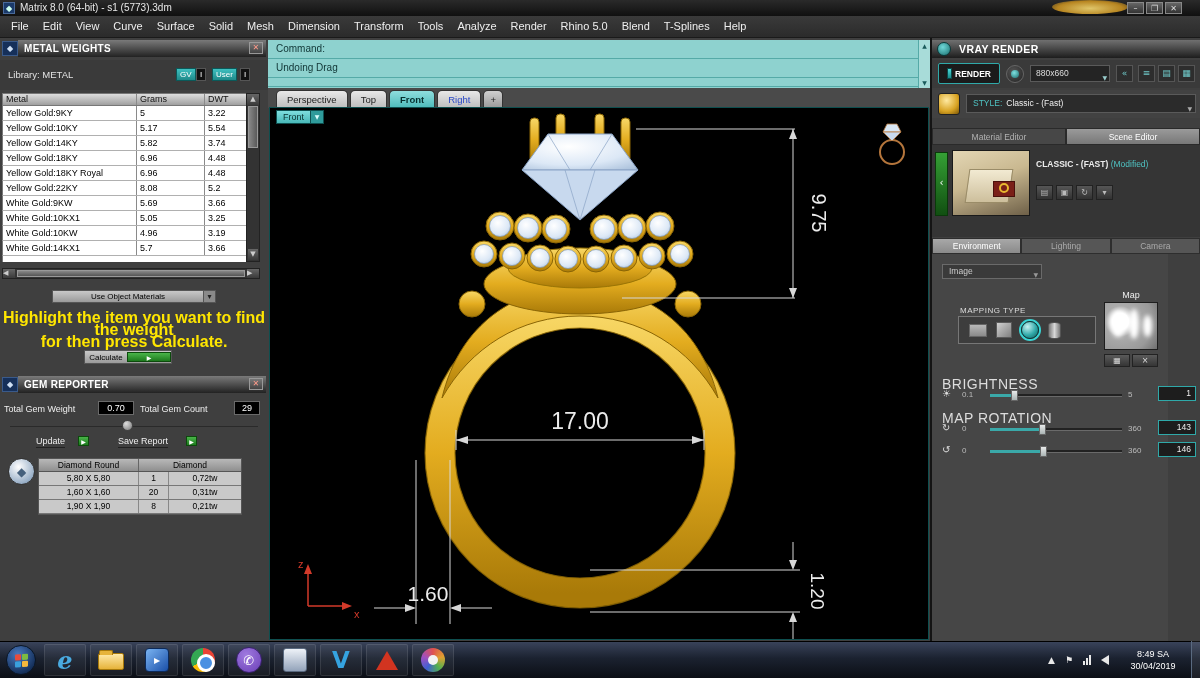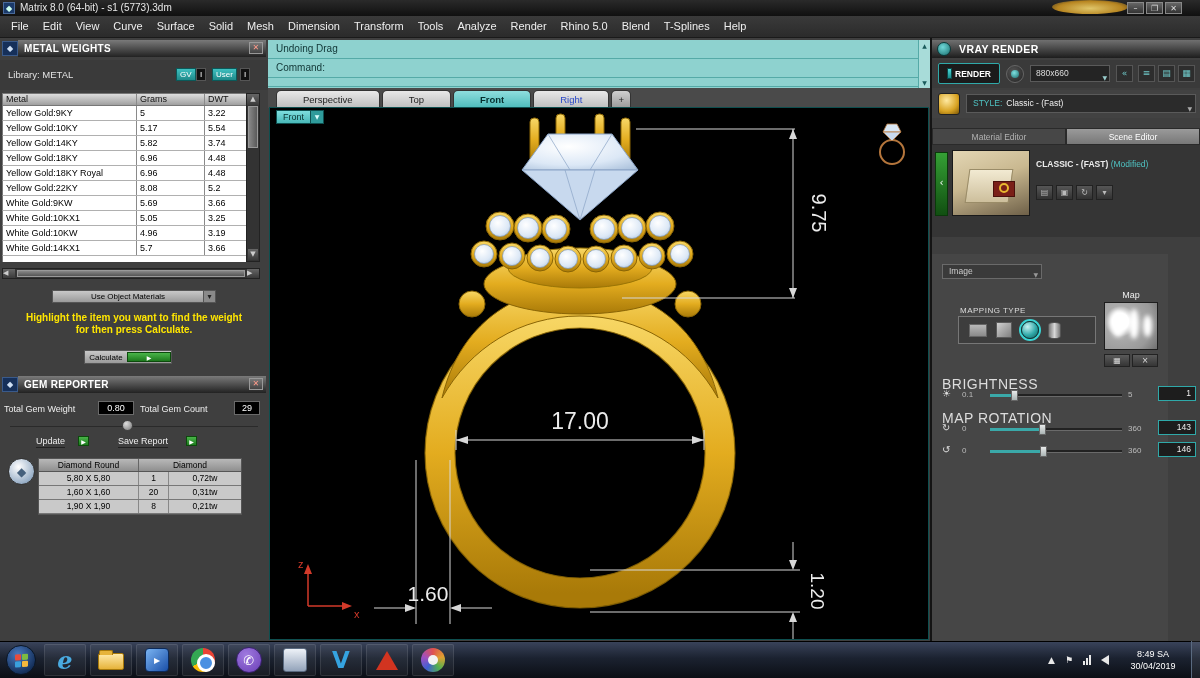--- a/index.html
+++ b/index.html
@@ -53,21 +53,21 @@
   #mw-vthumb{height:42px;background:linear-gradient(90deg,#888,#5a5a5a);border:1px solid #999;margin:1px}
   #mw-hscroll{left:2px;top:230px;width:258px;height:11px;background:#333;border:1px solid #222;display:flex;
               justify-content:space-between;font-size:7px;color:#ccc}
   #mw-hscroll .sb-arrow{width:12px;height:9px;line-height:9px}
   #mw-hthumb{flex:1;margin:1px 2px;background:linear-gradient(#888,#555);border:1px solid #999}
 
   #use-mats{left:52px;top:252px;width:164px;height:13px;background:linear-gradient(#c8c8c8,#9a9a9a);
             border:1px solid #555;font-size:8px;color:#000;line-height:11px;text-align:center;display:flex}
   #use-mats span{flex:1}
   #use-mats .dd{flex:0 0 12px;background:#8a8a8a;border-left:1px solid #555;color:#222}
-  #mw-hint{left:0;top:274px;width:268px;text-align:center;color:#ffe600;font-weight:bold;font-size:10px;line-height:12px}
+  #mw-hint{left:0;top:274px;width:268px;text-align:center;color:#ffe600;font-weight:bold;font-size:16px;line-height:12px}
   #calc-btn{left:84px;top:312px;width:88px;height:14px;background:linear-gradient(#c8c8c8,#9a9a9a);
             border:1px solid #555;display:flex;align-items:center;font-size:8px;color:#000}
   #calc-btn span{flex:1;text-align:center}
   .go-chip{width:11px;height:10px;background:linear-gradient(#4ab54a,#1e7a1e);border:1px solid #0c4a0c;
            color:#fff;font-size:6px;text-align:center;line-height:9px}
 
   #gem-totals{left:0;top:362px;width:268px;height:22px;font-size:9px;color:#eee}
   .val-box{position:absolute;top:1px;height:14px;background:#000;border:1px solid #6a6a6a;color:#fff;
            font-size:9px;line-height:12px;text-align:center}
   #gem-split{left:10px;top:388px;width:248px;border-top:1px solid #2a2a2a}
@@ -86,21 +86,21 @@
   .g-size{width:100px}.g-count{width:30px}.g-weight{width:72px;border-right:none!important}
 
   
   #command-area{left:268px;top:40px;width:662px;height:48px;background:#8ed2cf}
   .cmd-line{height:19px;border-bottom:1px solid #55aaa7;font-size:10px;color:#103535;line-height:18px;padding-left:8px}
   #cmd-scroll{left:918px;top:40px;width:12px;height:48px;background:#a8dcd9;border-left:1px solid #55aaa7;
               font-size:6px;color:#1a5a5a;text-align:center}
   #vp-tabstrip{left:268px;top:88px;width:662px;height:20px;background:#4a4a4a;display:flex;
                align-items:flex-end;padding-left:8px}
   .vp-tab{height:18px;line-height:17px;font-size:9.5px;color:#222;background:linear-gradient(#e8e8e8,#bdbdbd);
-          border:1px solid #333;border-bottom:none;border-radius:5px 5px 0 0;padding:0 26px;margin-right:2px}
+          border:1px solid #333;border-bottom:none;border-radius:5px 5px 0 0;padding:0 10px;margin-right:2px}
   .vp-tab.active{background:linear-gradient(#8fdede,#4cbaba);color:#06302f;font-weight:bold}
   .vp-tab.alt{color:#2b49c8}
   .vp-tab.plus{padding:0 6px;background:linear-gradient(#cfcfcf,#9a9a9a)}
   #vp-menu{left:276px;top:110px;height:14px;display:flex;font-size:9px}
   #vp-menu .lbl{background:linear-gradient(#7edада,#49b8b8);background:linear-gradient(#7edede,#49b8b8);
                 color:#083230;padding:0 6px;line-height:13px;border:1px solid #0e4f4f}
   #vp-menu .dd{width:13px;background:#2f9b9b;border:1px solid #0e4f4f;border-left:none;color:#dff;
                font-size:6px;text-align:center;line-height:12px}
   #viewport{left:270px;top:108px;width:658px;height:531px;background:#000;outline:1px solid #0e4f4f}
 
@@ -376,21 +376,21 @@
     <div class="abs panel-header" style="top:338px">
       <div class="ph-icon">◆</div>
       <div class="ph-bar">
         <span class="ph-title">GEM REPORTER</span>
         <span class="ph-close glyph">✕</span>
       </div>
     </div>
 
     <div class="abs" id="gem-totals">
       <span class="abs" style="left:4px;top:4px">Total Gem Weight</span>
-      <span class="val-box" style="left:98px;width:36px">0.80</span>
+      <span class="val-box" style="left:98px;width:36px">0.70</span>
       <span class="abs" style="left:140px;top:4px">Total Gem Count</span>
       <span class="val-box" style="left:234px;width:26px">29</span>
     </div>
 
     <div class="abs" id="gem-split"></div>
     <div class="abs" id="gem-knob"></div>
 
     <span class="flat-btn" style="left:36px;top:398px">Update</span>
     <span class="abs go-chip glyph" style="left:78px;top:398px">▶</span>
     <span class="flat-btn" style="left:118px;top:398px">Save Report</span>
@@ -416,22 +416,22 @@
           <div class="gem-row">
             <span class="g-size">1,90 X 1,90</span>
             <span class="g-count">8</span>
             <span class="g-weight">0,21tw</span>
           </div>
         </div>
     </div>
   </div>
 
   <div class="abs" id="command-area">
+    <div class="cmd-line">Command:</div>
     <div class="cmd-line">Undoing Drag</div>
-    <div class="cmd-line">Command:</div>
     <div class="cmd-line" style="height:9px"></div>
   </div>
   <div class="abs" id="cmd-scroll">
     <div class="glyph" style="margin-top:2px">▲</div>
     <div class="glyph" style="position:absolute;bottom:2px;left:0;right:0">▼</div>
   </div>
 
   <div class="abs" id="vp-tabstrip">
     <div id="vp-tabs" style="display:flex;align-items:flex-end">
         <div class="vp-tab">Perspective</div>
@@ -608,20 +608,25 @@
         <span class="md">(Modified)</span>
       </div>
       <div class="abs" id="preset-btns">
         <div class="mini-btn glyph">▤</div>
         <div class="mini-btn glyph">▣</div>
         <div class="mini-btn glyph">↻</div>
         <div class="mini-btn glyph">▾</div>
       </div>
     </div>
 
+    <div class="abs" id="vr-subtabs">
+        <div class="vr-subtab active">Environment</div>
+        <div class="vr-subtab">Lighting</div>
+        <div class="vr-subtab">Camera</div>
+      </div>
 
     <div class="abs" id="vr-content">
       <div class="abs" id="img-select">
         <span>Image</span><span class="dd glyph">▼</span>
       </div>
 
       <div class="abs" id="map-label">Map</div>
       <div class="abs" id="map-image">
         <div class="map-blob" style="left:6px;top:8px;width:14px;height:26px"></div>
         <div class="map-blob" style="left:24px;top:6px;width:10px;height:30px"></div>

